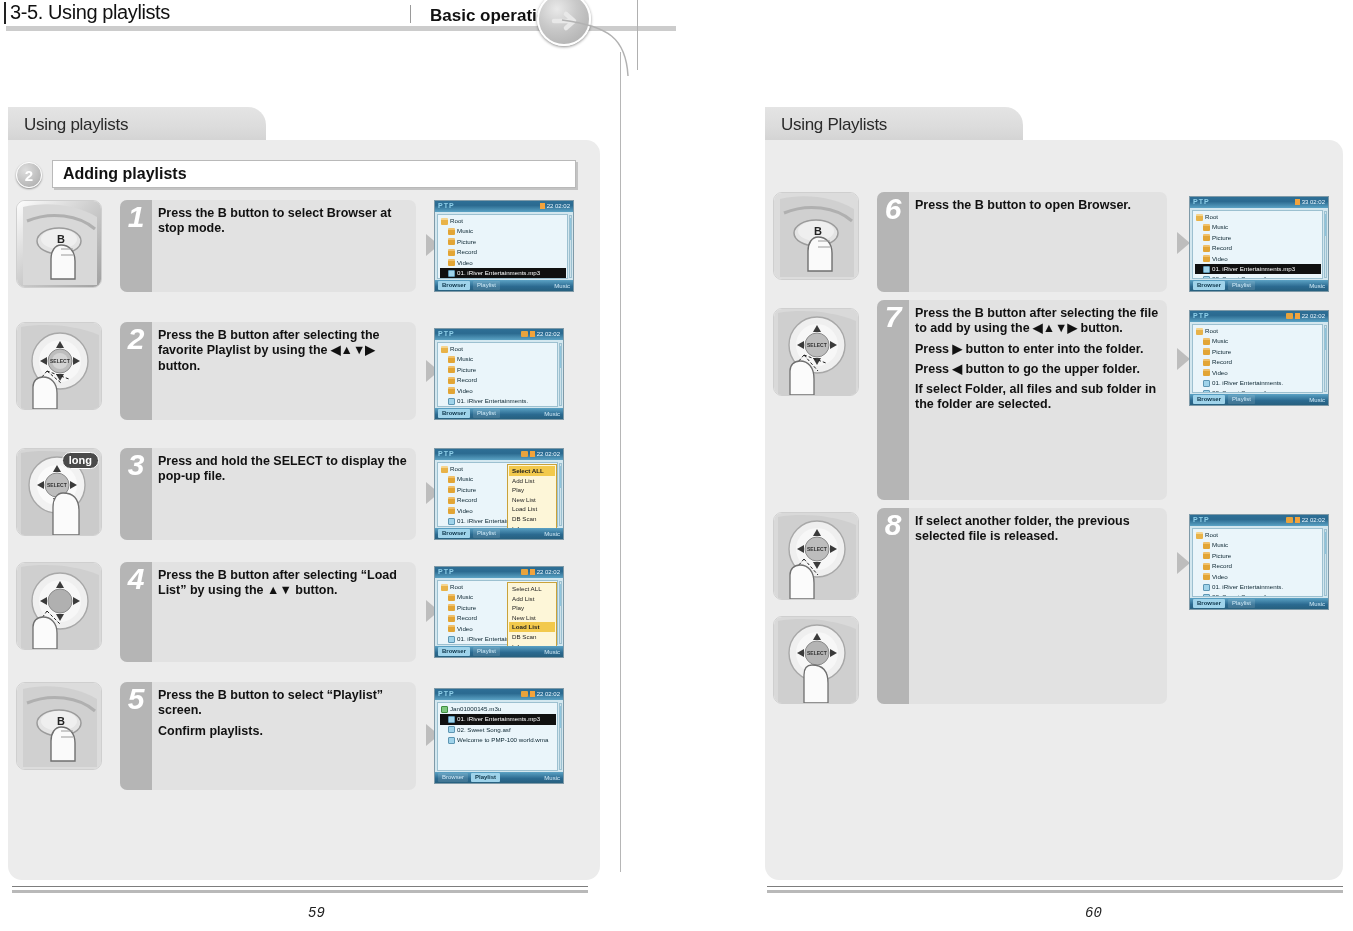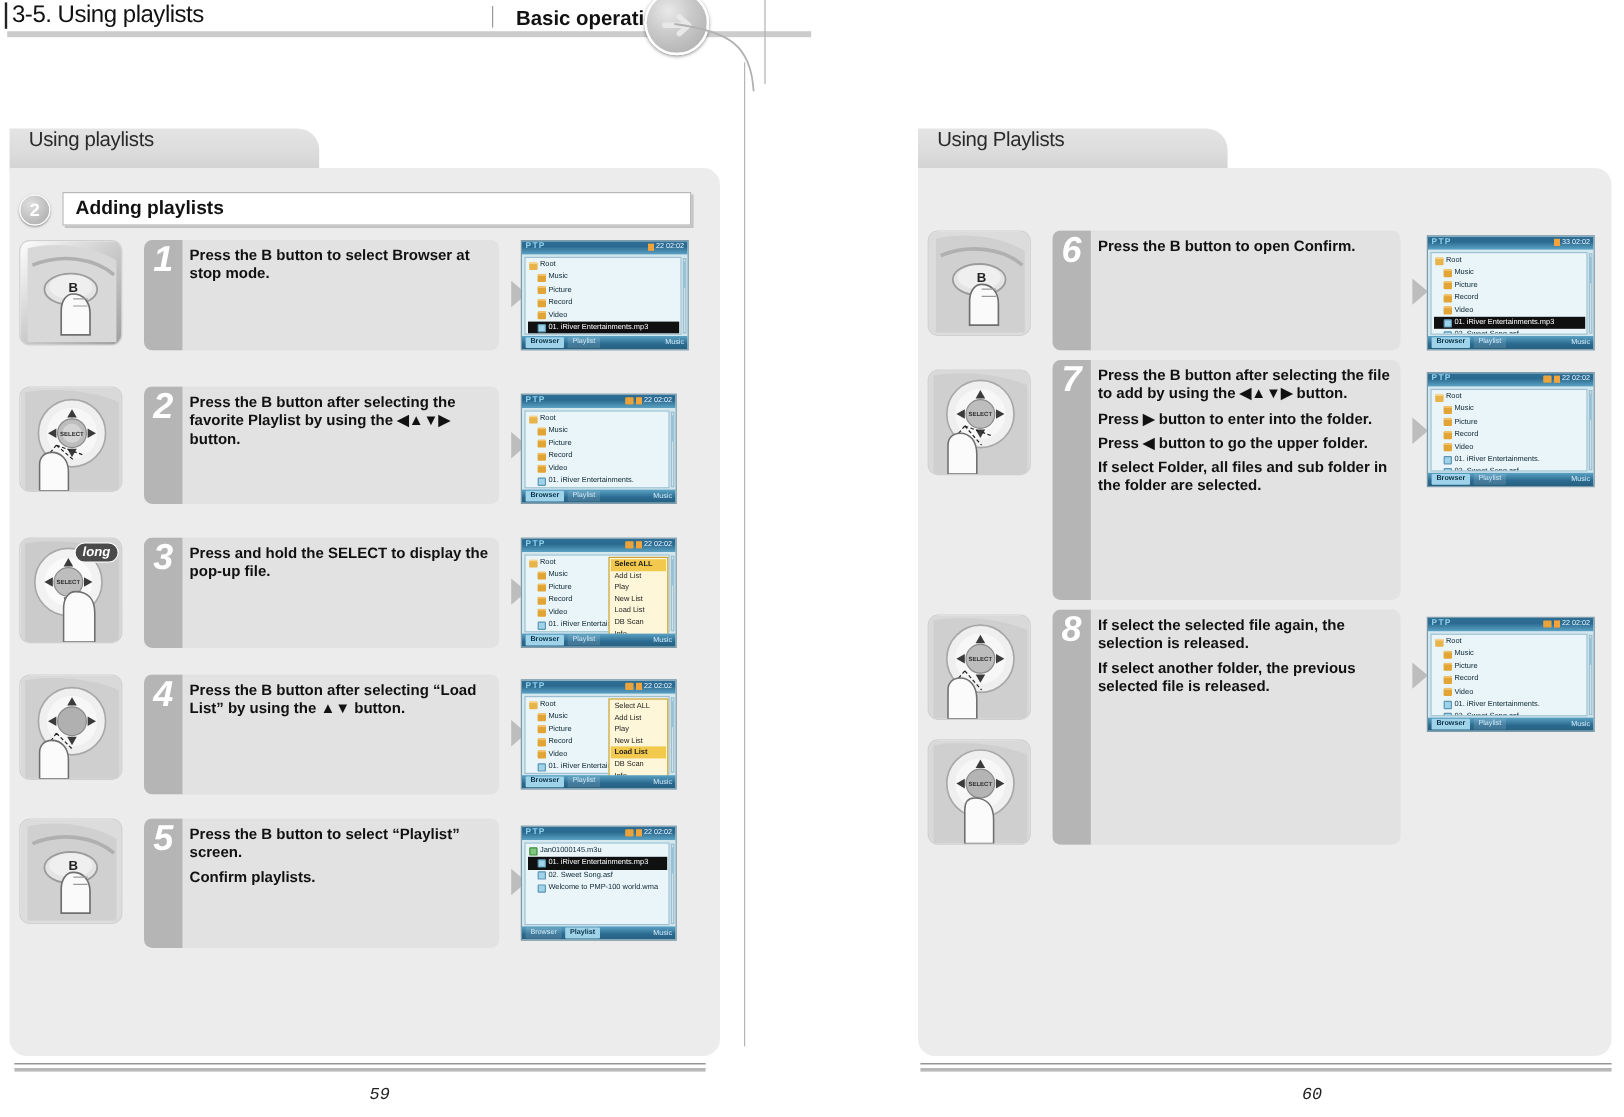--- a/index.html
+++ b/index.html
@@ -59,21 +59,21 @@
     box-shadow: 0 1px 3px rgba(0,0,0,.45);
     top: -8px;
   }
   .hdr-arrow svg { position:absolute; left:10px; top:10px; }
 
   
   .sec-pill {
     position: absolute;
     height: 36px; border-radius: 0 18px 0 0;
     background: linear-gradient(to bottom, #e4e4e4 0%, #dcdcdc 55%, #d2d2d2 100%);
-    display: flex; align-items: flex-start;
+    display: flex; align-items: center;
   }
   .sec-pill span {
     padding-left: 16px; font-size: 17px; color: #2a2a2a; letter-spacing: -0.3px;
   }
   .sec-body {
     position: absolute;
     background: #ececec;
     border-radius: 0 14px 14px 14px;
   }
 
@@ -211,21 +211,21 @@
   .footer-rule.thin { height: 1px; background: #7d7d7d; }
   .pageno {
     position: absolute; font-size: 14px; font-style: italic; color: #222;
     font-family: Liberation Mono, monospace;
   }
 
   
   .long-badge {
     position:absolute; right: 2px; top: 3px;
     background:#4a4a4a; color:#fff; border-radius: 9px;
-    font-size: 11px; font-style: italic; font-weight: bold;
+    font-size: 11px; font-weight: bold;
     padding: 0 6px; line-height: 15px;
     border: 1.5px solid #fff;
   }
 </style>
 </head>
 <body>
 
 <div class="spread">
 
   <div class="page page-left">
@@ -652,21 +652,21 @@
           <ellipse cx="42" cy="40" rx="22" ry="13" fill="#e4e4e4" stroke="#9b9b9b" stroke-width="1.5"></ellipse>
           <ellipse cx="42" cy="38" rx="18" ry="10" fill="#efefef"></ellipse>
           <text x="40" y="42" font-size="11" font-weight="bold" font-family="Liberation Sans, sans-serif" fill="#222">B</text>
           <path d="M44 44 C52 44, 58 50, 58 60 L58 78 L34 78 L34 58 C34 50, 38 44, 44 44 Z" fill="#fafafa" stroke="#6f6f6f" stroke-width="1.4"></path>
           <path d="M44 48 L56 48 M44 54 L56 54" stroke="#9a9a9a" stroke-width="1"></path>
         </svg>
       </div>
       <div class="step-card" style="left:104px; top:0; width:290px; height:100px;">
         <div class="step-num">6</div>
         <div class="step-txt">
-          <p>Press the B button to open Confirm.</p>
+          <p>Press the B button to open Browser.</p>
         </div>
       </div>
       <div class="tri-next" style="left:404px; top:40px;"></div>
       <div class="lcd" style="left:416px; top:4px; width:140px; height:96px;">
         <div class="lcd-top">
           <div class="lcd-logo">PTP</div>
           <div class="lcd-stat">
               <span class="spk"></span>
               <span>33   02:02</span>
             </div>
@@ -816,21 +816,20 @@
           <text x="33" y="38" font-size="5" font-weight="bold" fill="#333" font-family="Liberation Sans, sans-serif">SELECT</text>
           <path d="M43 16 l4 7 h-8 z" fill="#3a3a3a"></path>
           <path d="M23 36 l7 -4 v8 z" fill="#3a3a3a"></path>
           <path d="M63 36 l-7 -4 v8 z" fill="#3a3a3a"></path>
           <path d="M38 48 C48 48, 54 54, 54 66 L54 86 L30 86 L30 58 C30 52, 32 48, 38 48 Z" fill="#fbfbfb" stroke="#6f6f6f" stroke-width="1.3"></path>
         </svg>
       </div>
       <div class="step-card" style="left:104px; top:0; width:290px; height:196px;">
         <div class="step-num">8</div>
         <div class="step-txt">
-          <p>If select the selected file again, the selection is released.</p>
           <p>If select another folder, the previous selected file is released.</p>
         </div>
       </div>
       <div class="tri-next" style="left:404px; top:44px;"></div>
       <div class="lcd" style="left:416px; top:6px; width:140px; height:96px;">
         <div class="lcd-top">
           <div class="lcd-logo">PTP</div>
           <div class="lcd-stat">
               <span class="lock"></span>
               <span class="spk"></span>

